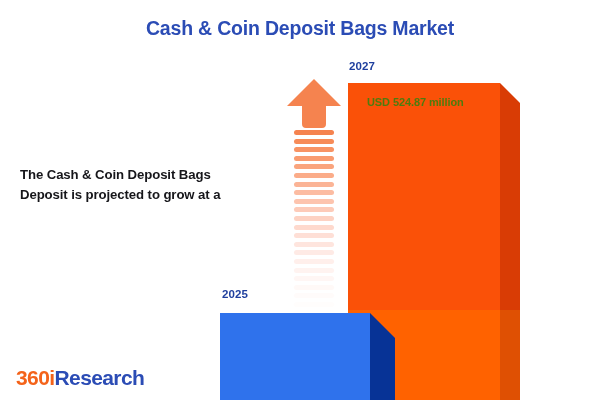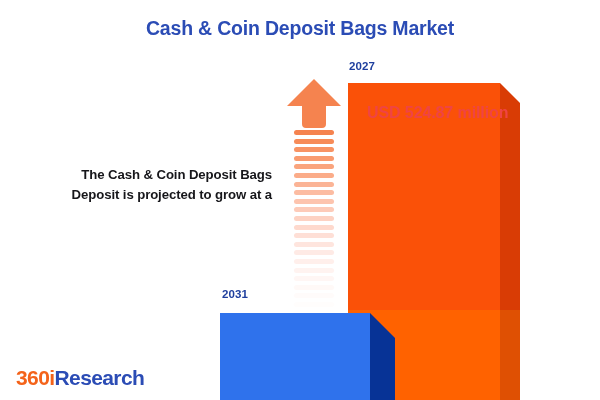--- a/index.html
+++ b/index.html
@@ -35,21 +35,20 @@
     letter-spacing: -0.2px;
     white-space: nowrap;
   }
 
   
   #caption-block {
     position: absolute;
     left: 20px;
     top: 165px;
     width: 252px;
-    text-align: right;
   }
   .caption-line {
     font-size: 13.2px;
     font-weight: bold;
     color: #16161a;
     line-height: 20px;
     letter-spacing: -0.1px;
     white-space: nowrap;
   }
   #cagr-value {
@@ -140,24 +139,24 @@
     left: 349px;
     top: 60px;
     font-size: 11.5px;
     font-weight: bold;
     color: #1f3f9e;
     letter-spacing: 0.1px;
   }
   #value-2032 {
     position: absolute;
     left: 367px;
-    top: 104px;
-    font-size: 16px;
-    font-weight: bold;
-    color: #ef4444;
+    top: 96px;
+    font-size: 11px;
+    font-weight: bold;
+    color: #4d7c0f;
     letter-spacing: -0.1px;
     white-space: nowrap;
   }
 
   
   #bar-2024 {
     left: 220px;
     top: 313px;
     width: 175px;
     height: 87px;
@@ -260,19 +259,19 @@
     <div id="bar-2032-side"></div>
     <div id="bar-2032-side-lower"></div>
   </div>
   <div id="label-2032">2027</div>
   <div id="value-2032">USD 524.87 million</div>
 
   <div class="bar-group" id="bar-2024">
     <div id="bar-2024-face"></div>
     <div id="bar-2024-side"></div>
   </div>
-  <div id="label-2024">2031</div>
+  <div id="label-2024">2025</div>
 
   <div id="logo">
     <span id="logo-mark">360i</span><span id="logo-word">Research</span>
   </div>
 
 </div>
 
 </body></html>

